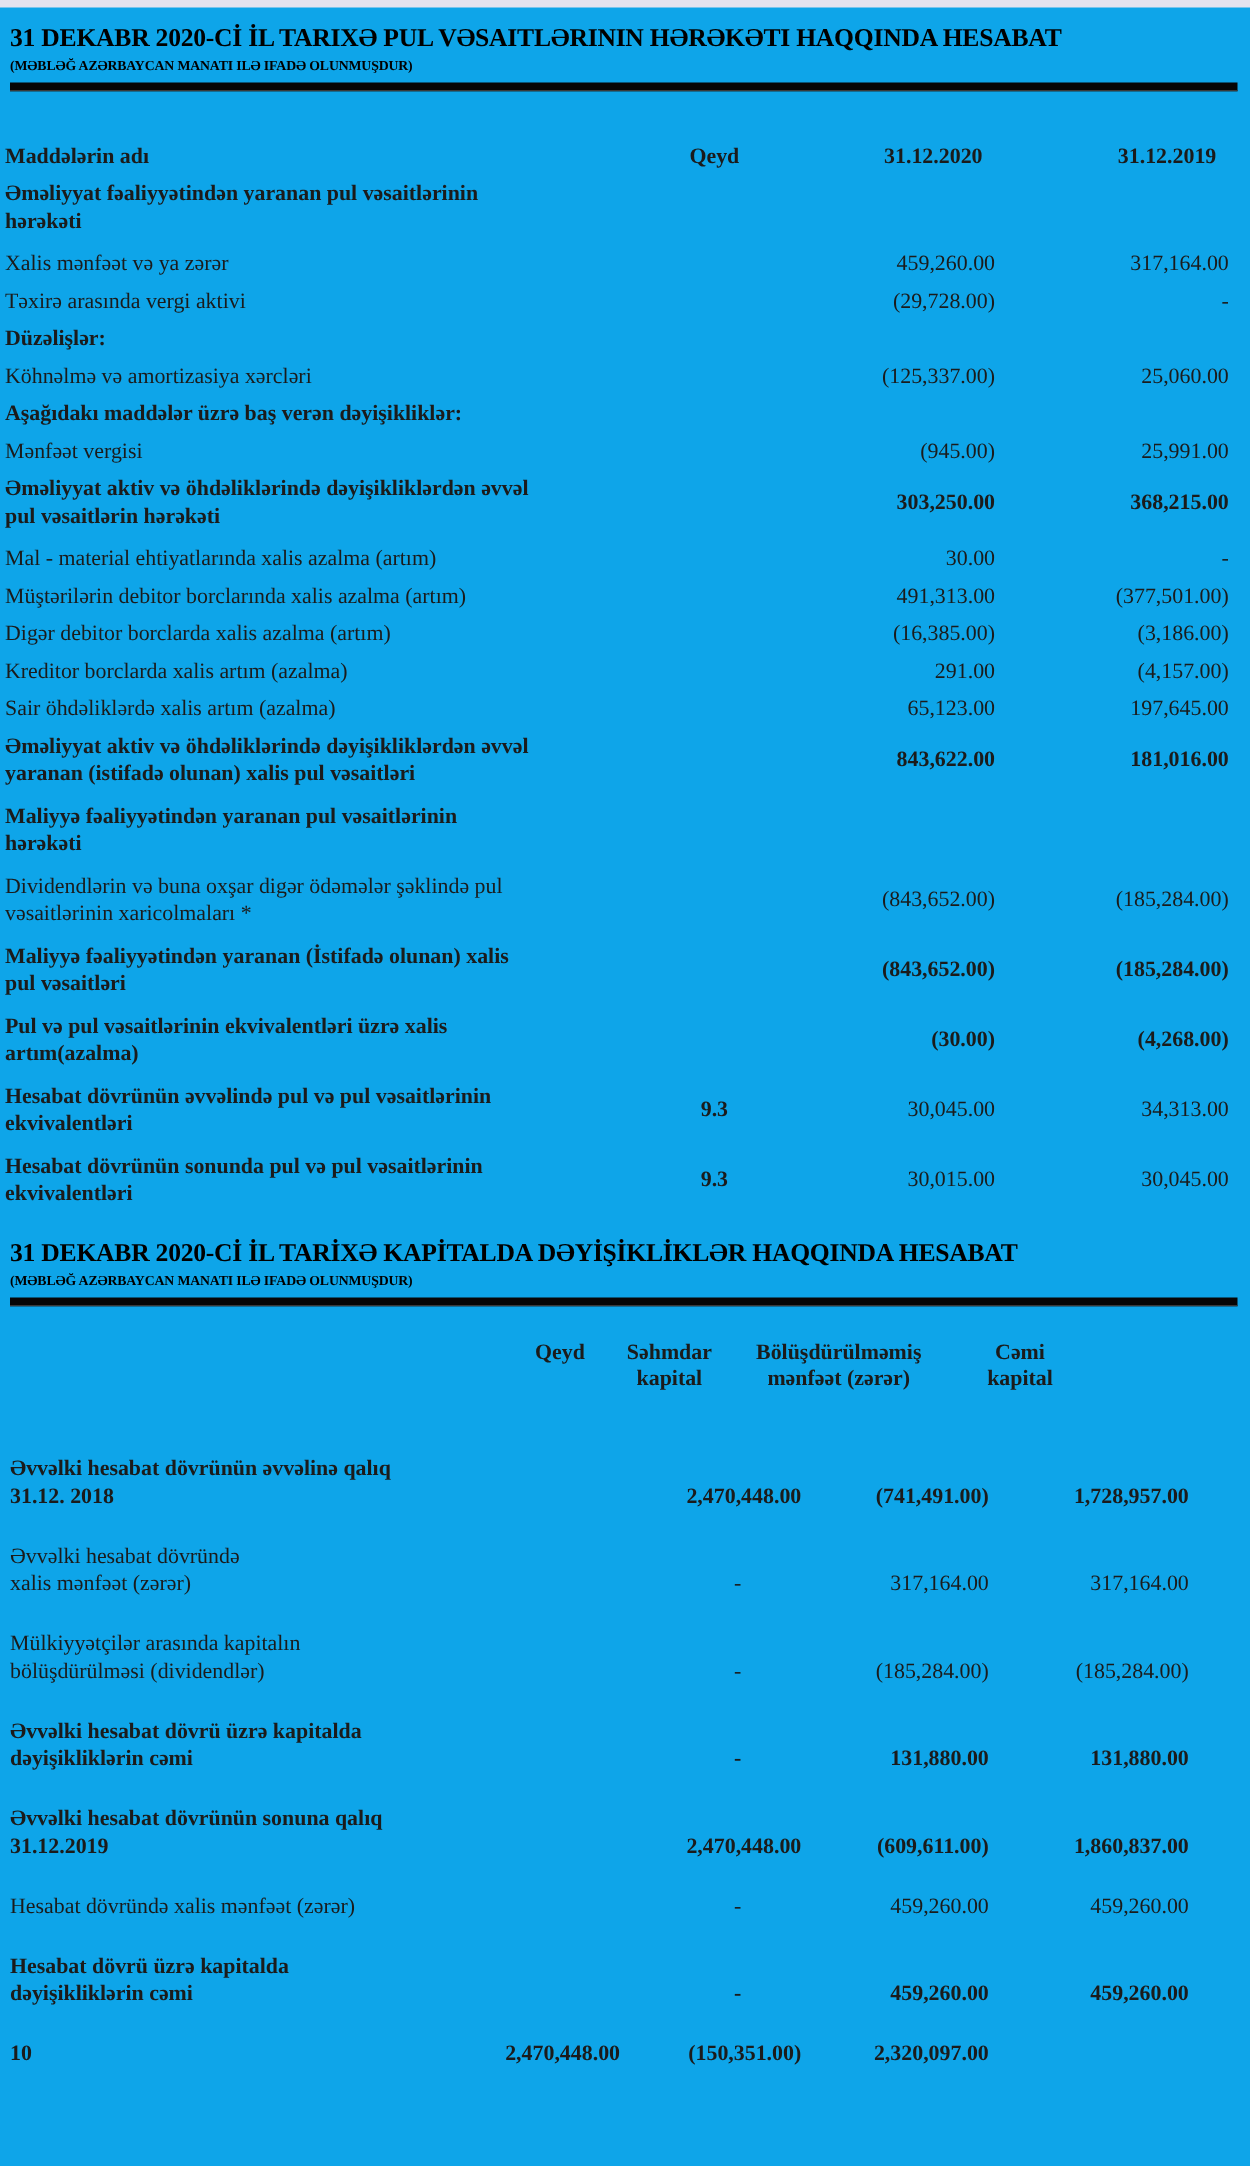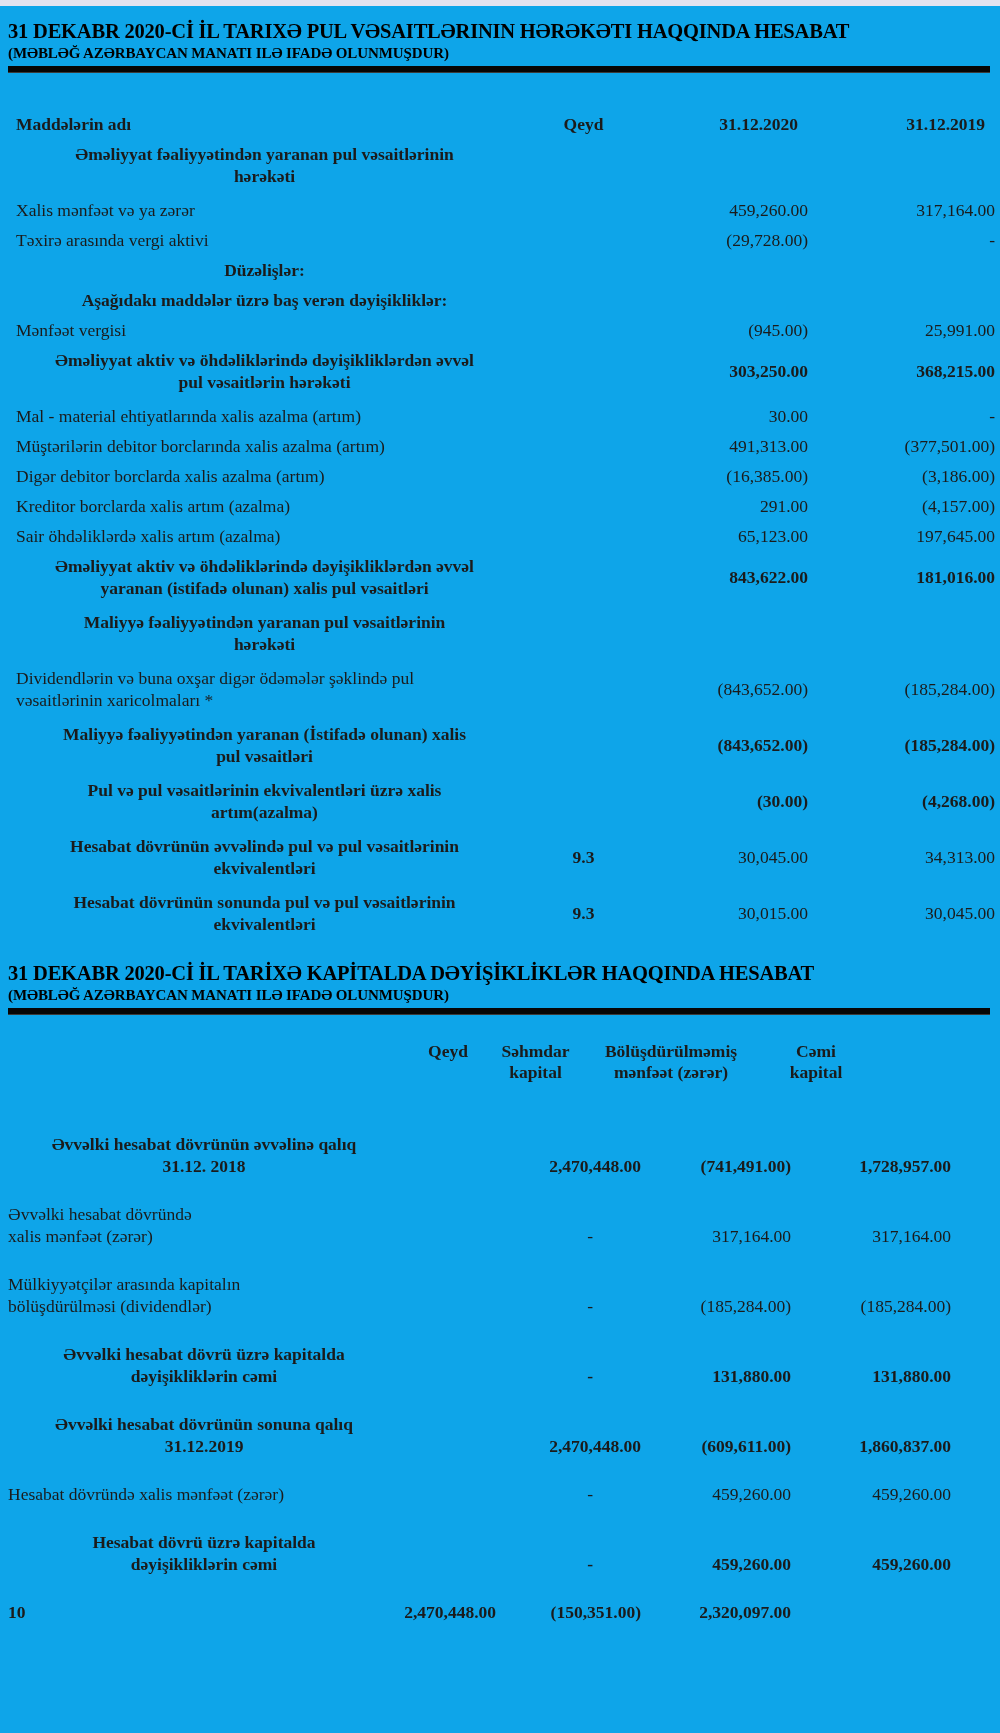--- a/index.html
+++ b/index.html
@@ -14,43 +14,43 @@
   }
   .topband { height: 6px; width: 100%; background: #e3e3ef; }
 
   .doc-head { margin: 13px 10px 0 8px; }
   .doc-head2 { margin: 26px 10px 0 8px; }
   .h-title {
     font-size: 20.5px; font-weight: bold; color: #000;
     line-height: 24px; letter-spacing: -0.2px;
   }
   .h-note {
-    font-size: 15px; font-weight: bold; color: #000;
+    font-size: 11px; font-weight: bold; color: #000;
     margin-top: 2px; line-height: 16px; letter-spacing: -0.1px;
   }
   .rule { height: 6px; background: #060606; margin-top: 5px; border-bottom: 1px solid #3a3a3a; }
 
   
   .t1 { margin-top: 40px; }
   .t1-row {
     display: grid;
     grid-template-columns: 497px 125px 170px 187px;
     align-items: center;
     margin: 0 0 8px 0;
-    padding-left: 16px;
+    padding-left: 4px;
     font-size: 17.5px;
     line-height: 22px;
   }
   .t1-row.two { margin-bottom: 12px; }
   .t1-row .lbl { white-space: pre-line; }
   .t1-row .qeyd { text-align: center; padding-left: 16px; }
   .num { text-align: right; font-variant-numeric: tabular-nums; }
   .t1-head { font-weight: bold; }
   .t1-head .num { padding-right: 10px; }
-  .bold-label .lbl, .bold-label .qeyd { font-weight: bold; text-align: center; }
+  .bold-label .lbl, .bold-label .qeyd { font-weight: bold; }
   .bold-nums .num { font-weight: bold; }
 
   
   .t2 { margin-top: 26px; }
   .t2-row {
     display: grid;
     grid-template-columns: 392px 96px 145px 150px 160px;
     align-items: end;
     margin-bottom: 26px;
     padding-left: 8px;
@@ -108,20 +108,26 @@
     <div class="num dash">-</div>
   </div>
 
   <div class="t1-row bold-label">
     <div class="lbl">Düzəlişlər:</div>
     <div class="qeyd"></div>
     <div class="num"></div>
     <div class="num"></div>
   </div>
 
+  <div class="t1-row">
+    <div class="lbl">Köhnəlmə və amortizasiya xərcləri</div>
+    <div class="qeyd"></div>
+    <div class="num">(125,337.00)</div>
+    <div class="num">25,060.00</div>
+  </div>
 
   <div class="t1-row bold-label">
     <div class="lbl">Aşağıdakı maddələr üzrə baş verən dəyişikliklər:</div>
     <div class="qeyd"></div>
     <div class="num"></div>
     <div class="num"></div>
   </div>
 
   <div class="t1-row">
     <div class="lbl">Mənfəət vergisi</div>

